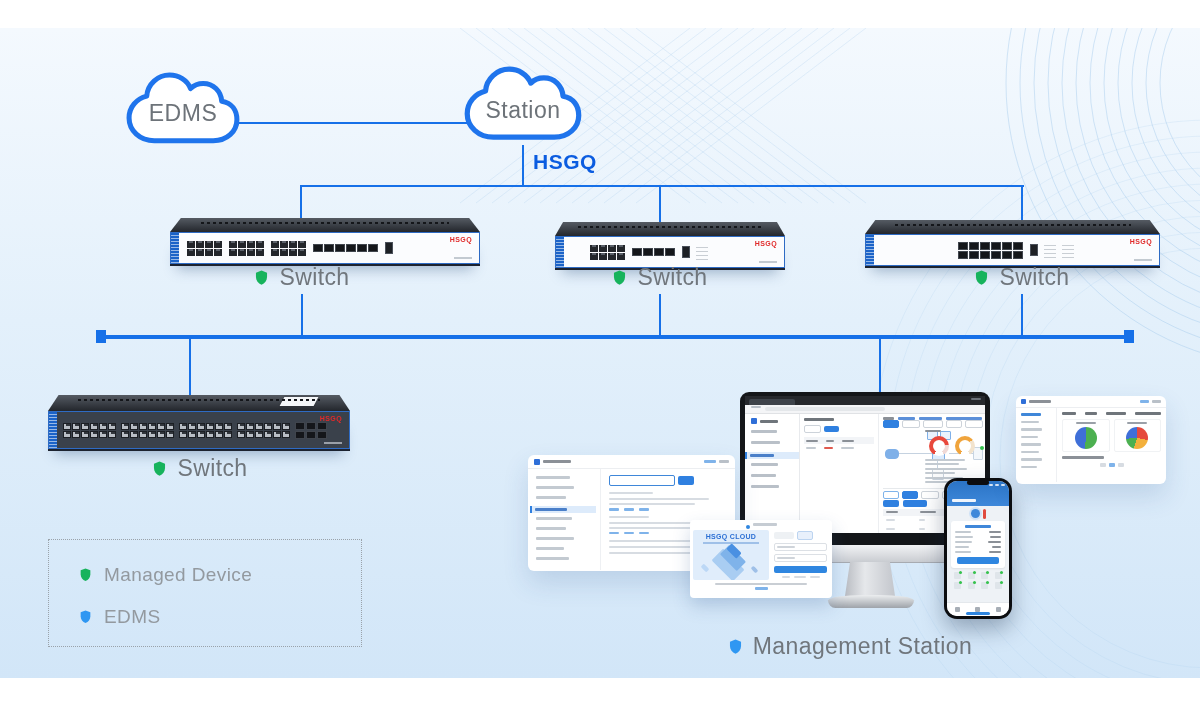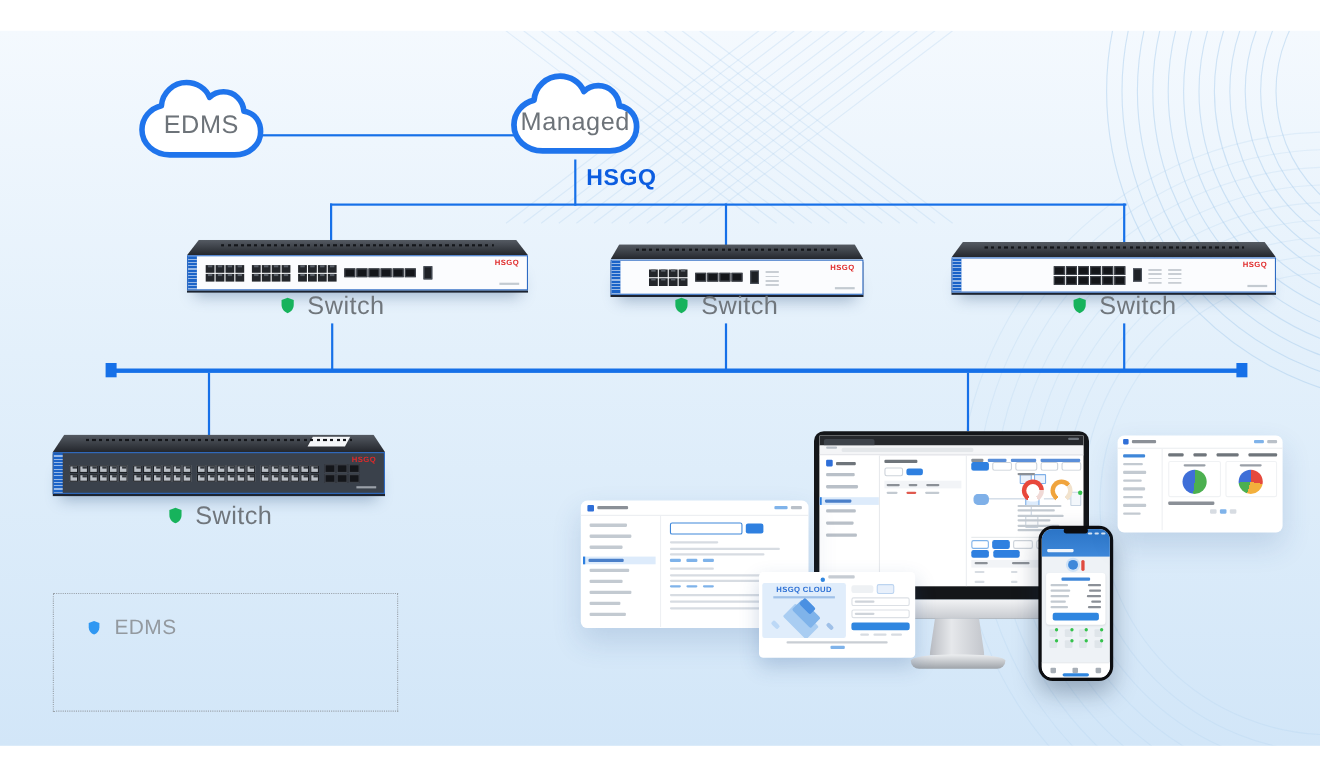--- a/index.html
+++ b/index.html
@@ -228,21 +228,21 @@
   <div class="cloud" style="left:124px;top:70px;width:118px;height:80px;">
     <svg viewBox="0 0 140 92">
       <path d="M106 84H36C19 84 6 72 6 57 6 44 15 34 27 31 28 17 40 6 54 6c11 0 21 6 25 16 4-4 9-6 15-6 12 0 21 9 22 21 12 2 18 11 18 22 0 14-12 25-28 25z" fill="#ffffff" stroke="#1f74ec" stroke-width="6" stroke-linejoin="round"></path>
     </svg>
     <span class="cl-label">EDMS</span>
   </div>
   <div class="cloud" style="left:462px;top:64px;width:122px;height:86px;">
     <svg viewBox="0 0 140 92">
       <path d="M106 84H36C19 84 6 72 6 57 6 44 15 34 27 31 28 17 40 6 54 6c11 0 21 6 25 16 4-4 9-6 15-6 12 0 21 9 22 21 12 2 18 11 18 22 0 14-12 25-28 25z" fill="#ffffff" stroke="#1f74ec" stroke-width="6" stroke-linejoin="round"></path>
     </svg>
-    <span class="cl-label">Managed</span>
+    <span class="cl-label">Station</span>
   </div>
 
   <div class="switch" style="left:170px;top:218px;width:310px;">
     <div class="sw-top"></div>
     <div class="sw-front">
       <span class="strip"></span>
       <div class="ports">
           <span class="pgroup" style="grid-template-columns: repeat(4, auto);">
             <i class="rj"></i>
             <i class="rj"></i>
@@ -440,20 +440,26 @@
     </div>
   </div>
   <div class="devlabel" style="left:120px;top:455px;width:160px;">
     <svg width="15" height="16" viewBox="0 0 24 26">
         <path class="shield-green" d="M12 1l9 3.4v7.1c0 6-3.6 10.4-9 12.5-5.4-2.1-9-6.5-9-12.5V4.4z"></path>
       </svg>
     <span>Switch</span>
   </div>
 
   <div class="legend" style="left:48px;top:539px;width:312px;height:106px;">
+    <div class="item">
+      <svg width="13" height="14" viewBox="0 0 24 26">
+          <path class="shield-green" d="M12 1l9 3.4v7.1c0 6-3.6 10.4-9 12.5-5.4-2.1-9-6.5-9-12.5V4.4z"></path>
+        </svg>
+      <span>Managed Device</span>
+    </div>
     <div class="item" style="margin-top:20px;">
       <svg width="13" height="14" viewBox="0 0 24 26">
           <path class="shield-blue" d="M12 1l9 3.4v7.1c0 6-3.6 10.4-9 12.5-5.4-2.1-9-6.5-9-12.5V4.4z"></path>
         </svg>
       <span>EDMS</span>
     </div>
   </div>
 
   <div class="scr" style="left:528px;top:455px;width:207px;height:116px;z-index:2;">
     <div class="h" style="height:13px;border-bottom:1px solid #eceef1;padding:0 6px;">
@@ -803,13 +809,19 @@
       </div>
       <div class="pnav">
         <i></i>
         <i></i>
         <i></i>
       </div>
       <div class="homebar"></div>
     </div>
   </div>
 
+  <div class="devlabel" style="left:700px;top:633px;width:300px;">
+    <svg width="15" height="16" viewBox="0 0 24 26">
+        <path class="shield-blue" d="M12 1l9 3.4v7.1c0 6-3.6 10.4-9 12.5-5.4-2.1-9-6.5-9-12.5V4.4z"></path>
+      </svg>
+    <span>Management Station</span>
+  </div>
 </div>
 
 </body></html>

